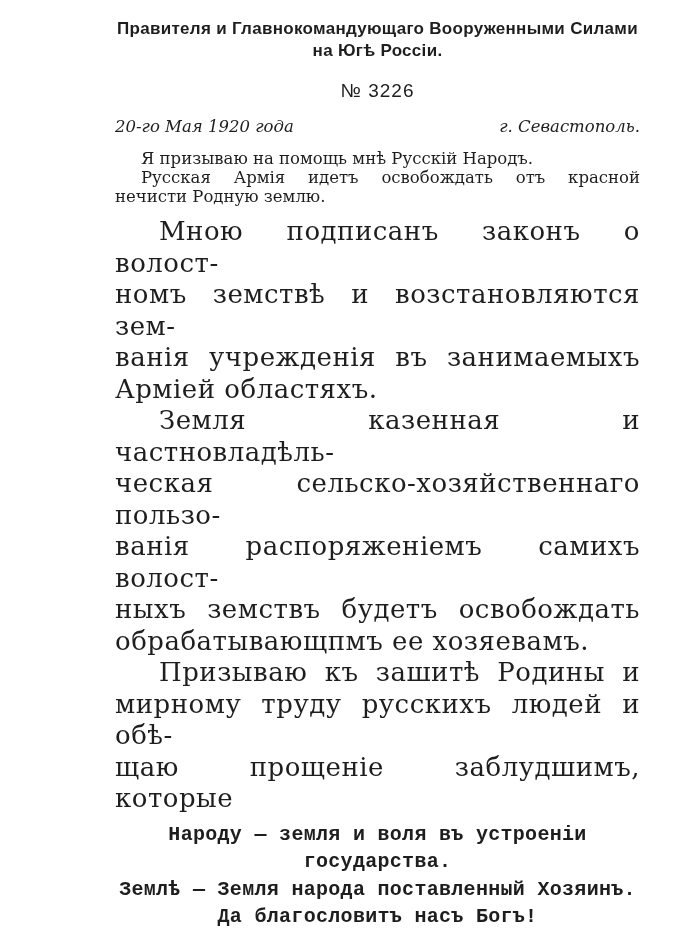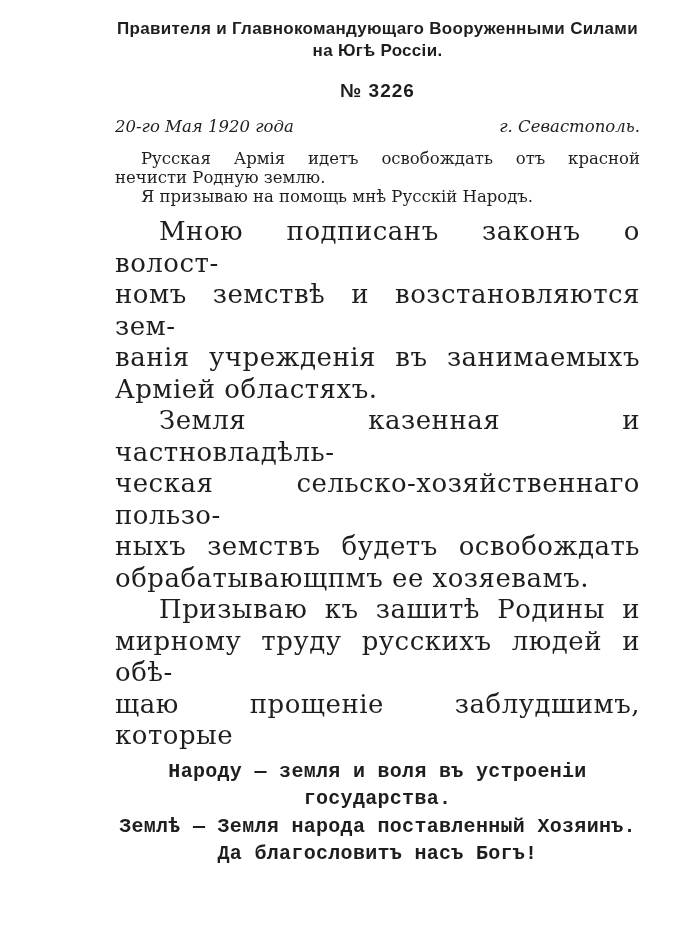--- a/index.html
+++ b/index.html
@@ -22,21 +22,21 @@
     font-family: "Liberation Sans", sans-serif;
     font-weight: bold;
     font-size: 17px;
     line-height: 22px;
     letter-spacing: 0.3px;
   }
   .order-number {
     margin-top: 18px;
     text-align: center;
     font-family: "Liberation Sans", sans-serif;
-    font-weight: bold;
+    font-weight: normal;
     font-size: 19px;
     line-height: 22px;
     letter-spacing: 1px;
   }
   
   .dateline {
     margin-top: 15px;
     display: flex;
     justify-content: space-between;
     font-style: italic;
@@ -76,38 +76,39 @@
 
   <div class="order-number">№ 3226</div>
 
   <div class="dateline">
     <span>20-го Мая 1920 года</span>
     <span>г. Севастополь.</span>
   </div>
 
   <div class="intro">
       <div class="para">
+        <div class="tline last">Я призываю на помощь мнѣ Русскій Народъ.</div>
+      </div>
+      <div class="para">
         <div class="tline">Русская Армія идетъ освобождать отъ красной</div>
         <div class="tline last">нечисти Родную землю.</div>
-      </div>
-      <div class="para">
-        <div class="tline last">Я призываю на помощь мнѣ Русскій Народъ.</div>
       </div>
     </div>
 
   <div class="main-text">
       <div class="para">
         <div class="tline">Мною подписанъ законъ о волост-</div>
         <div class="tline">номъ земствѣ и возстановляются зем-</div>
         <div class="tline">ванія учрежденія въ занимаемыхъ</div>
         <div class="tline last">Арміей областяхъ.</div>
       </div>
       <div class="para">
         <div class="tline">Земля казенная и частновладѣль-</div>
         <div class="tline">ческая сельско-хозяйственнаго пользо-</div>
+        <div class="tline">ванія распоряженіемъ самихъ волост-</div>
         <div class="tline">ныхъ земствъ будетъ освобождать</div>
         <div class="tline last">обрабатывающпмъ ее хозяевамъ.</div>
       </div>
       <div class="para">
         <div class="tline">Призываю къ зашитѣ Родины и</div>
         <div class="tline">мирному труду русскихъ людей и обѣ-</div>
         <div class="tline">щаю прощеніе заблудшимъ, которые</div>
       </div>
     </div>
 

